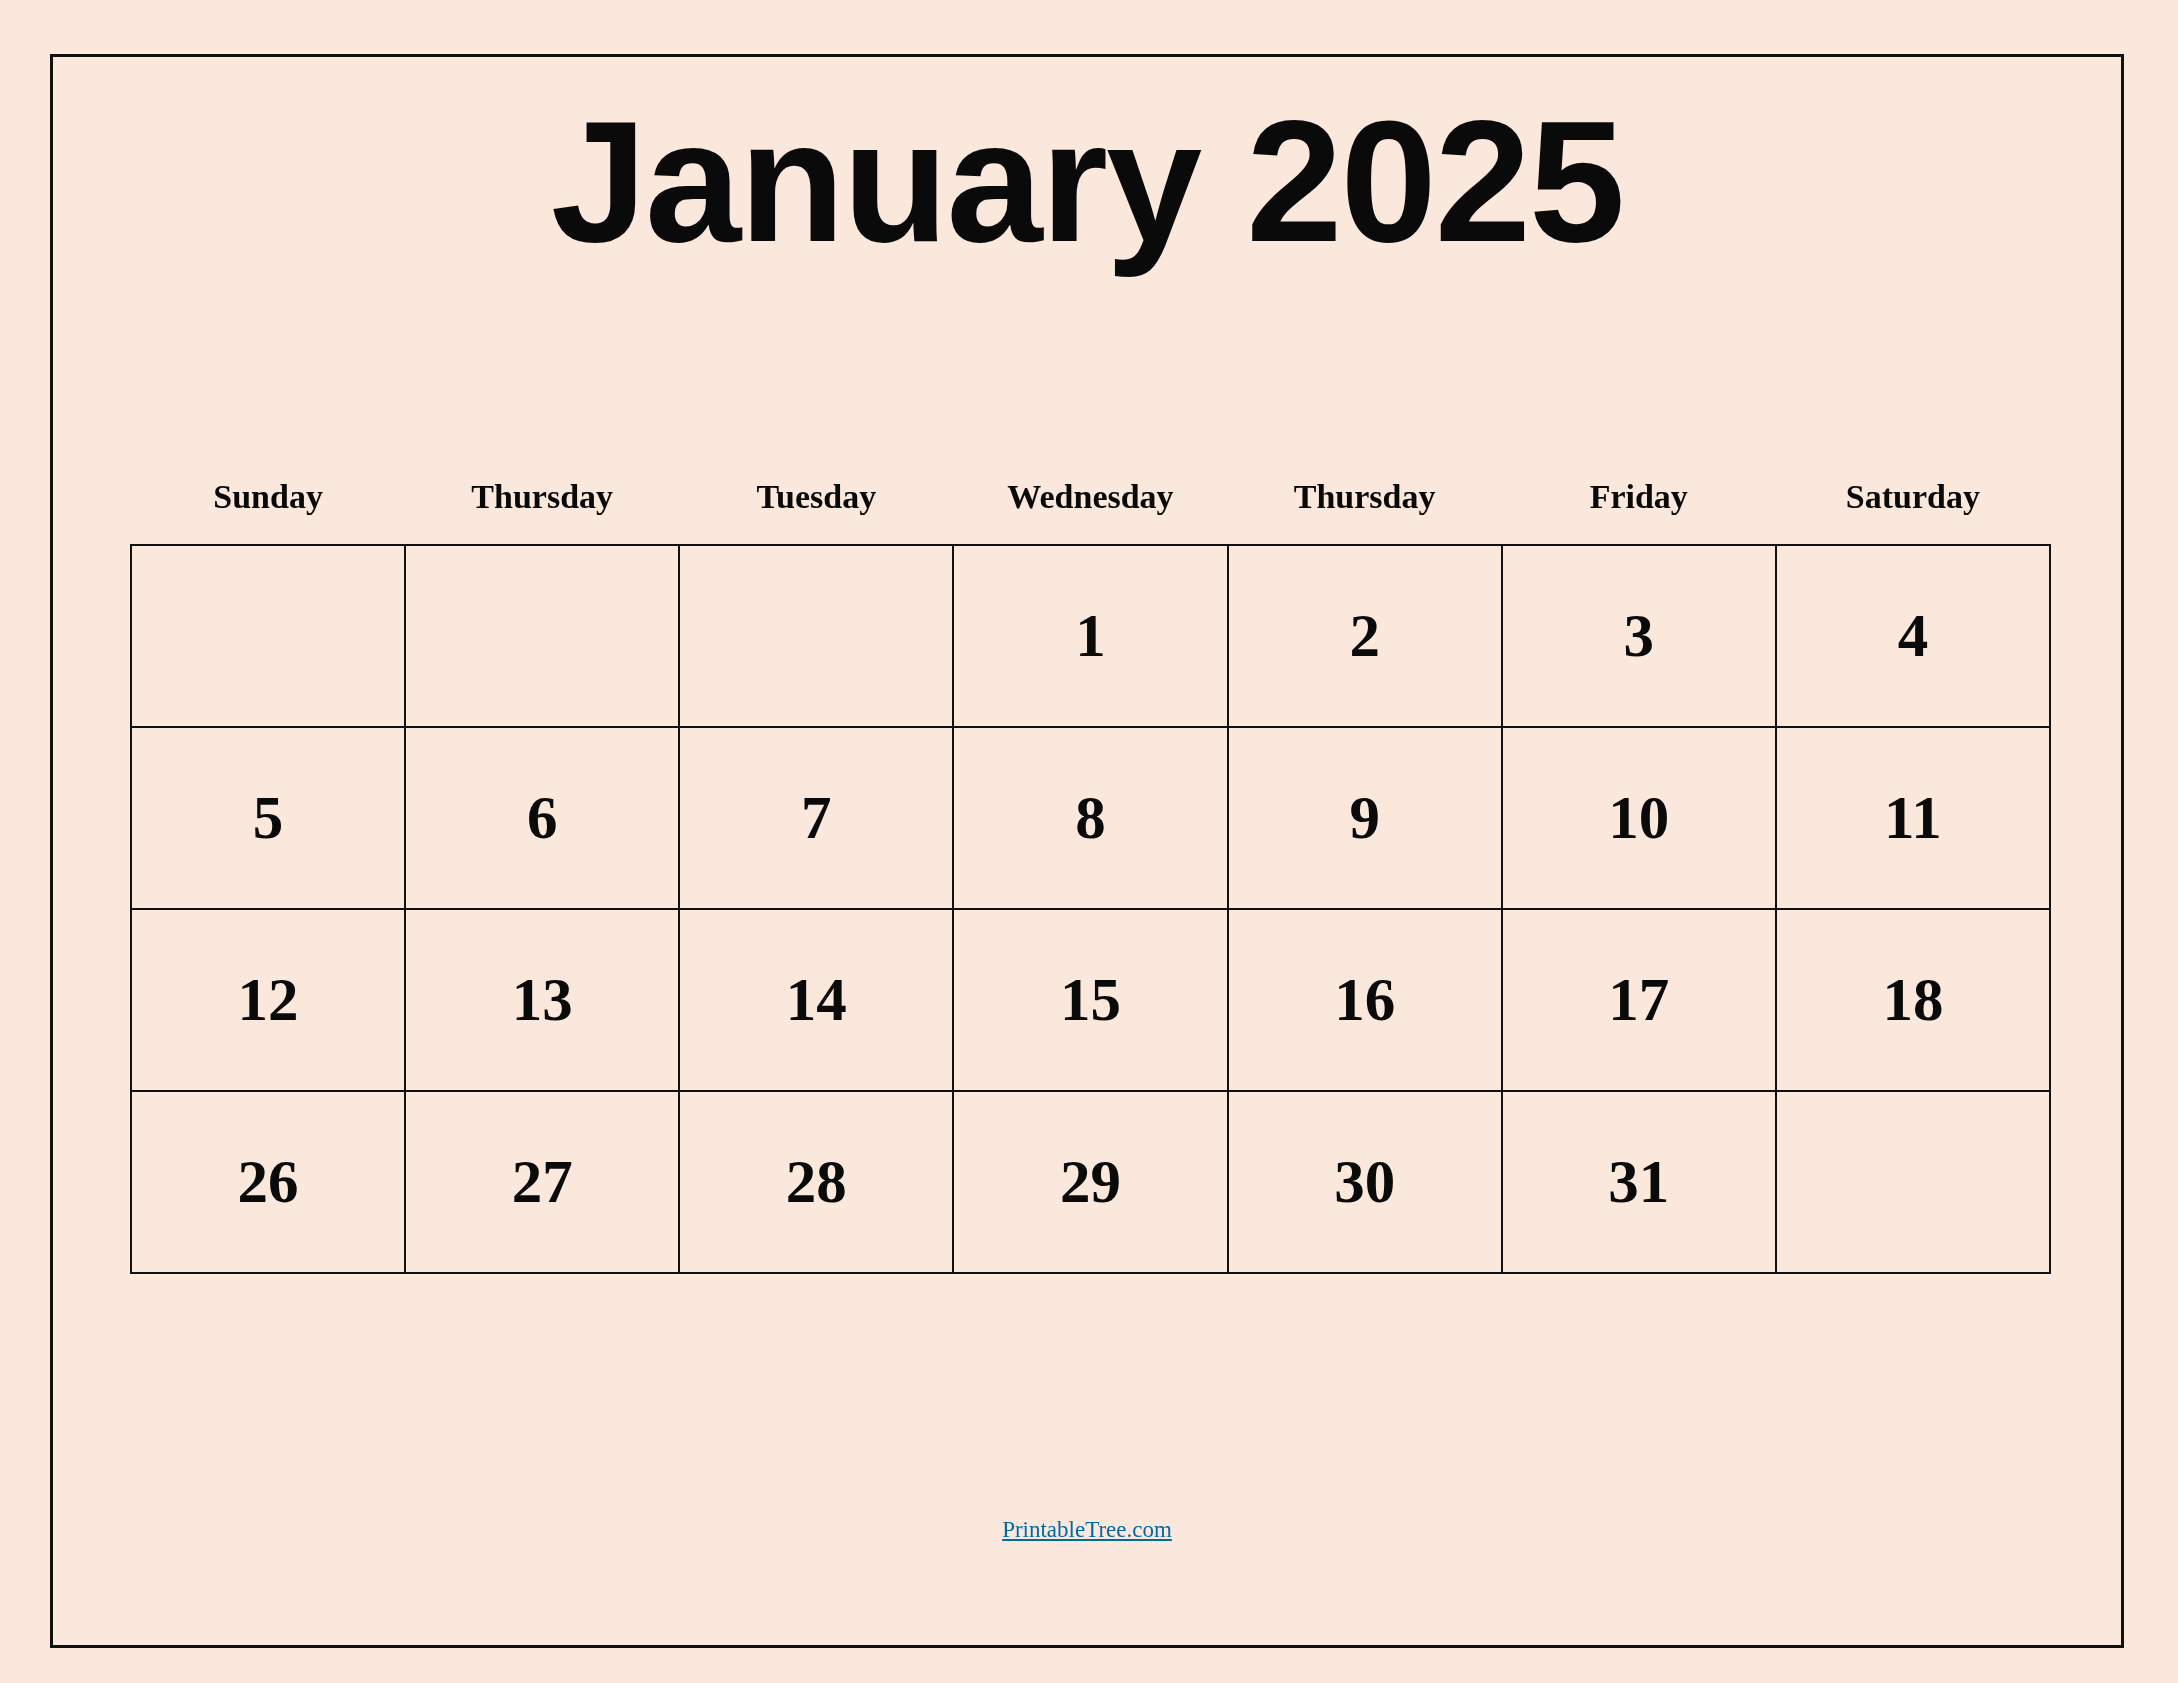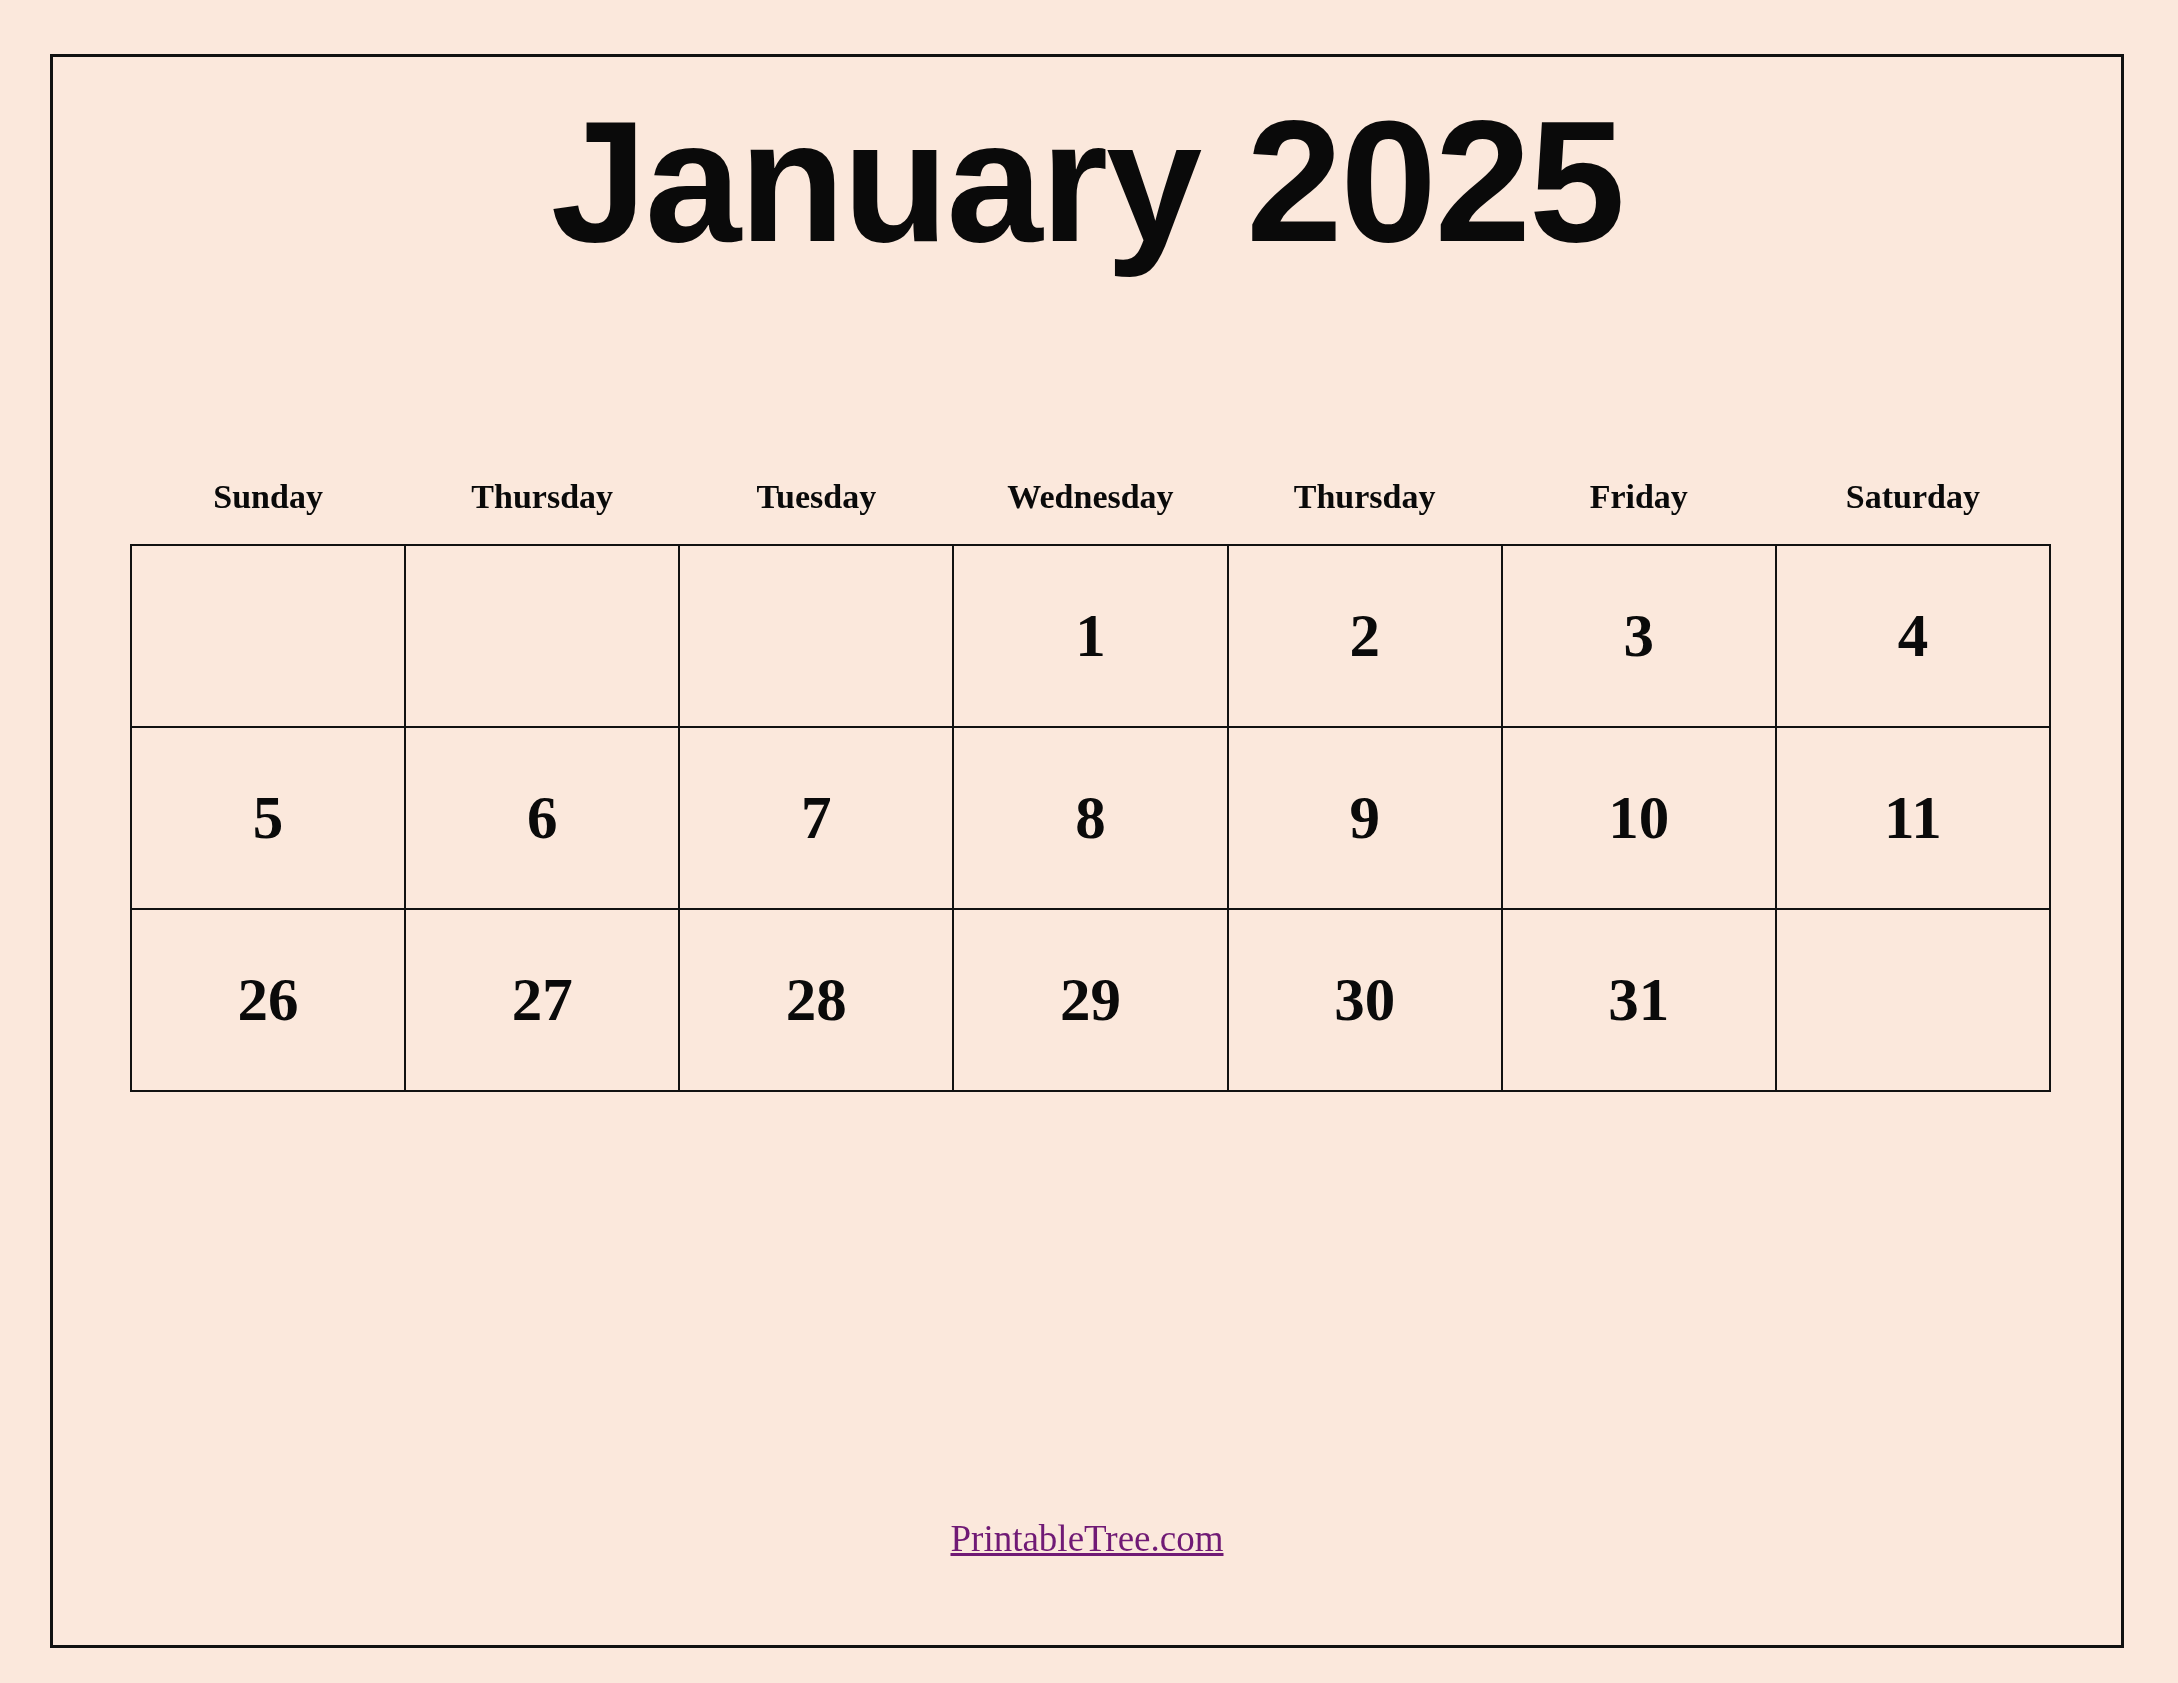--- a/index.html
+++ b/index.html
@@ -71,22 +71,22 @@
   }
   .footer {
     position: absolute;
     left: 0;
     right: 0;
     top: 1460px;
     text-align: center;
   }
   .footer a {
     font-family: "Liberation Serif", serif;
-    font-size: 37px;
-    color: #701a75;
+    font-size: 23px;
+    color: #0369a1;
     text-decoration: underline;
   }
 </style>
 </head>
 <body>
 
 <div class="page">
 
   <div class="title">January 2025</div>
 
@@ -116,20 +116,29 @@
         <tr>
           <td>5</td>
           <td>6</td>
           <td>7</td>
           <td>8</td>
           <td>9</td>
           <td>10</td>
           <td>11</td>
         </tr>
         <tr>
+          <td>12</td>
+          <td>13</td>
+          <td>14</td>
+          <td>15</td>
+          <td>16</td>
+          <td>17</td>
+          <td>18</td>
+        </tr>
+        <tr>
           <td>26</td>
           <td>27</td>
           <td>28</td>
           <td>29</td>
           <td>30</td>
           <td>31</td>
           <td class="empty"></td>
         </tr>
       </tbody>
     </table>

